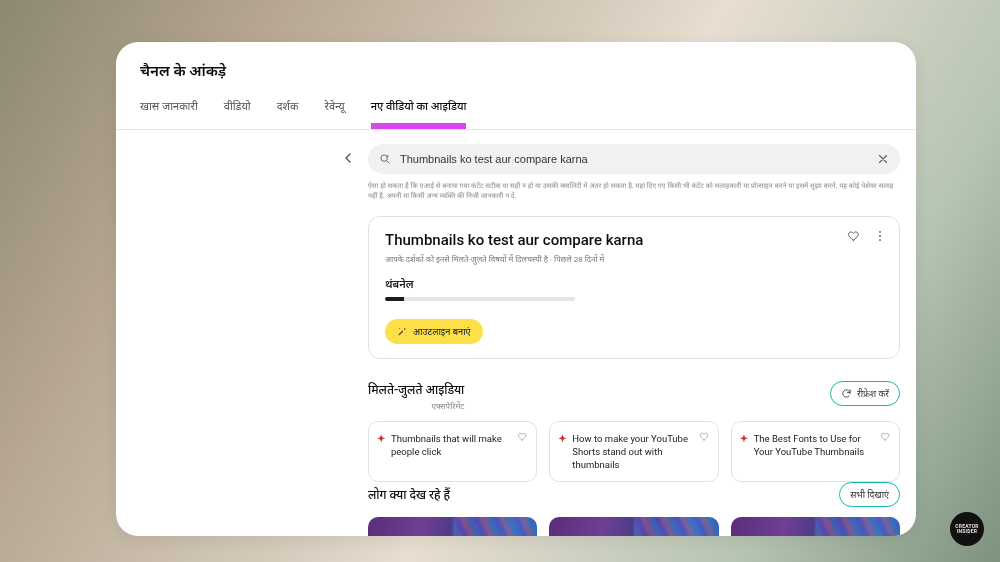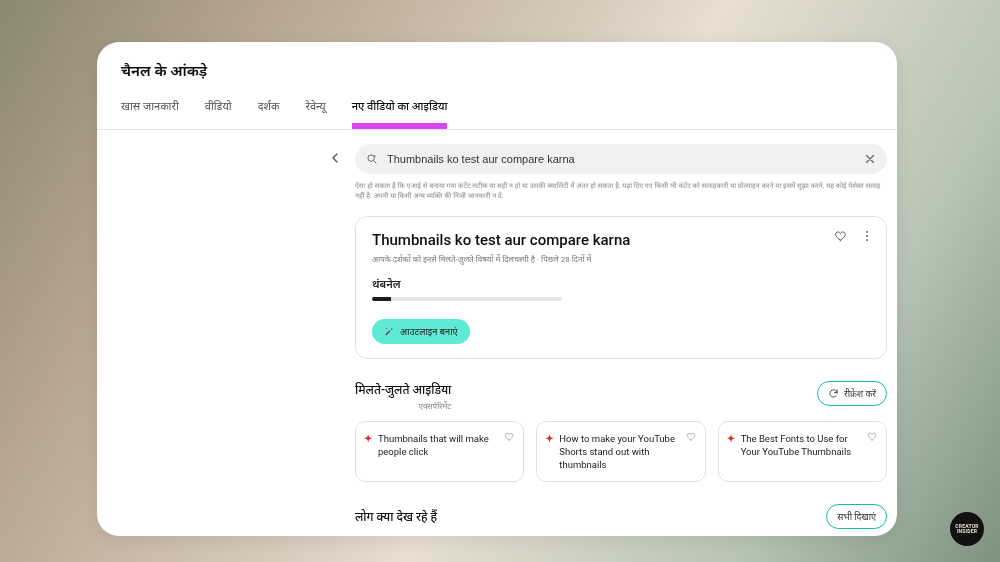--- a/index.html
+++ b/index.html
@@ -5,41 +5,41 @@
   * { box-sizing: border-box; margin: 0; padding: 0; }
   body {
     font-family: "Roboto", "Noto Sans", Arial, sans-serif;
     width: 1000px; height: 562px;
     background: linear-gradient(120deg, #8c8870 0%, #b5a590 20%, #d6cbbb 45%, #e8ded1 55%, #b7c5b4 80%, #7d927f 100%);
     overflow: hidden;
     position: relative;
   }
   .panel {
     position: absolute;
-    left: 97px; top: 42px;
+    left: 116px; top: 42px;
     width: 800px; height: 494px;
     background: #ffffff;
     border-radius: 22px;
     box-shadow: 0 4px 18px rgba(0,0,0,0.08);
     overflow: hidden;
     display: flex; flex-direction: column;
   }
   .panel-header {
     padding: 18px 24px 4px 24px;
     font-size: 15px; font-weight: 600; color: #0f0f0f;
   }
   .tabs {
     display: flex; gap: 26px;
     padding: 14px 16px 0 24px;
     border-bottom: 1px solid #e5e5e5;
     font-size: 11px; color: #555;
   }
   .tab { padding-bottom: 10px; cursor: pointer; white-space: nowrap; }
   .tab.active { color: #0f0f0f; font-weight: 500; border-bottom: 6px solid #d946ef; }
-  .scrollarea { flex: 1; overflow-y: auto; padding: 14px 0 14px 10px; }
+  .scrollarea { flex: 1; overflow-y: auto; padding: 14px 0 14px 4px; }
   .content { width: 532px; margin-left: 248px; position: relative; }
   .back-btn {
     position: absolute; left: -30px; top: 4px;
     width: 20px; height: 20px;
     display: flex; align-items: center; justify-content: center;
     color: #555; cursor: pointer;
   }
   .searchbar {
     display: flex; align-items: center;
     height: 30px;
@@ -70,21 +70,21 @@
   .card-tag { font-size: 11px; font-weight: 600; color: #222; margin-top: 12px; }
   .shimmer {
     margin-top: 6px;
     width: 190px; height: 4px; border-radius: 2px;
     background: linear-gradient(90deg, #1c1c1c 0 10%, #e4e4e4 10% 100%);
   }
   .card-icons { position: absolute; top: 12px; right: 12px; display:flex; gap: 12px; color:#555;}
   .outline-chip {
     display: inline-flex; align-items: center; gap: 6px;
     margin-top: 18px;
-    background: #5eead4; color: #333;
+    background: #fde047; color: #333;
     font-size: 9px; font-weight: 500;
     padding: 6px 12px; border-radius: 14px;
     cursor: pointer;
   }
   .sparkle { color: #7a2a5a; font-size: 10px; }
   .section-hd { display:flex; justify-content: space-between; align-items: flex-start; margin-top: 22px; text-align: right; }
   .section-title { font-size: 12px; font-weight: 500; color:#0f0f0f; }
   .section-sub { font-size: 8px; color:#888; margin-top: 2px; }
   .pill-btn {
     display:inline-flex; align-items:center; gap:5px;
@@ -93,21 +93,21 @@
   }
   .idea-row { display:flex; gap: 12px; margin-top: 10px; }
   .idea {
     flex:1; border:1px solid #e0e0e0; border-radius: 10px;
     padding: 10px 28px 10px 22px; position: relative;
     font-size: 9.5px; color:#222; line-height: 1.4;
     min-height: 42px;
   }
   .idea .plus { position:absolute; left:8px; top:10px; color:#d93025; font-weight:bold; font-size:10px;}
   .idea .heart { position:absolute; right:8px; top:9px; color:#999; }
-  .vids-hd { display:flex; justify-content:space-between; align-items:center; margin-top: 22px; }
+  .vids-hd { display:flex; justify-content:space-between; align-items:center; }
   .vids-title { font-size: 12px; font-weight: 500; color:#0f0f0f; }
   .vid-row { display:flex; gap: 12px; margin-top: 10px; }
   .vid {
     flex:1; border-radius: 10px; aspect-ratio: 16/9;
     position: relative; overflow:hidden;
     background: linear-gradient(100deg, #5a2e7a 0%, #6e3f94 30%, #3b3a82 55%, #2e5aa3 80%, #1b4b86 100%);
   }
   .vid .stripes {
     position:absolute; right:-10%; top:-10%; width:60%; height:130%;
     background: repeating-linear-gradient(65deg,

